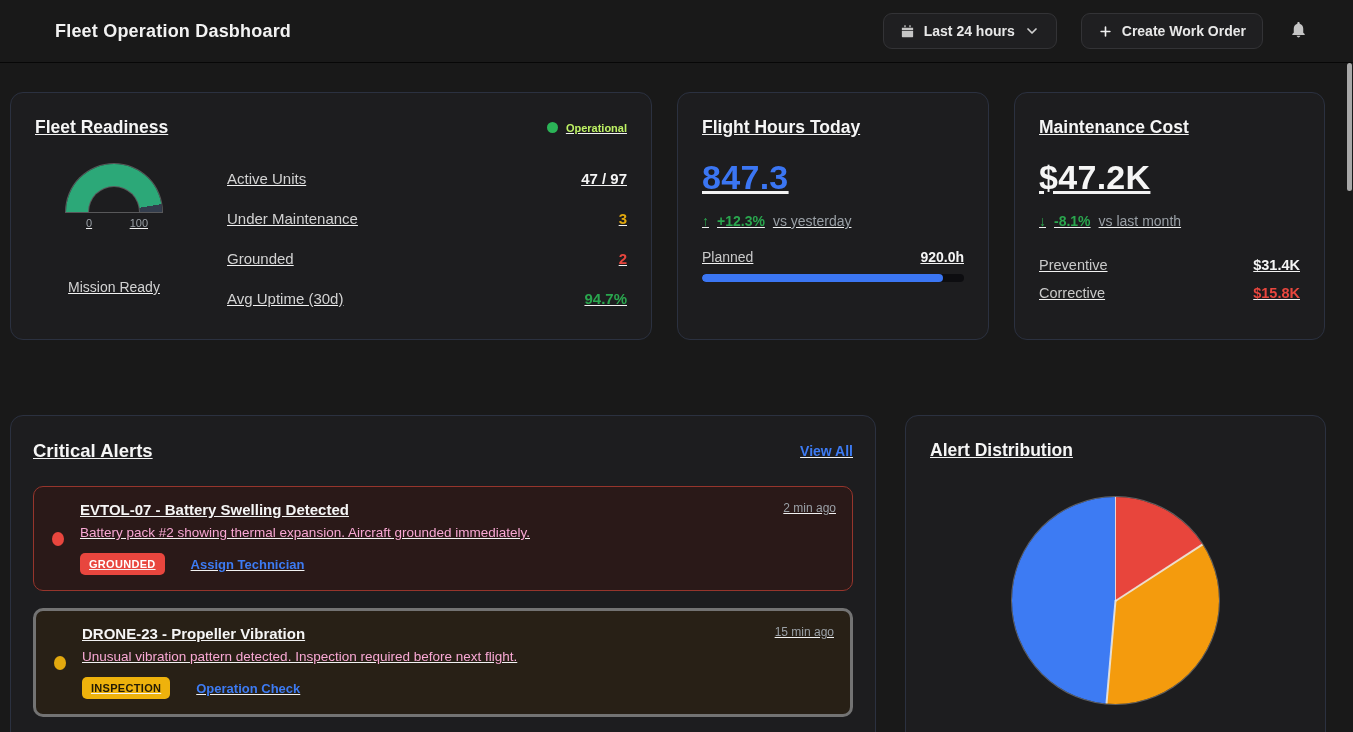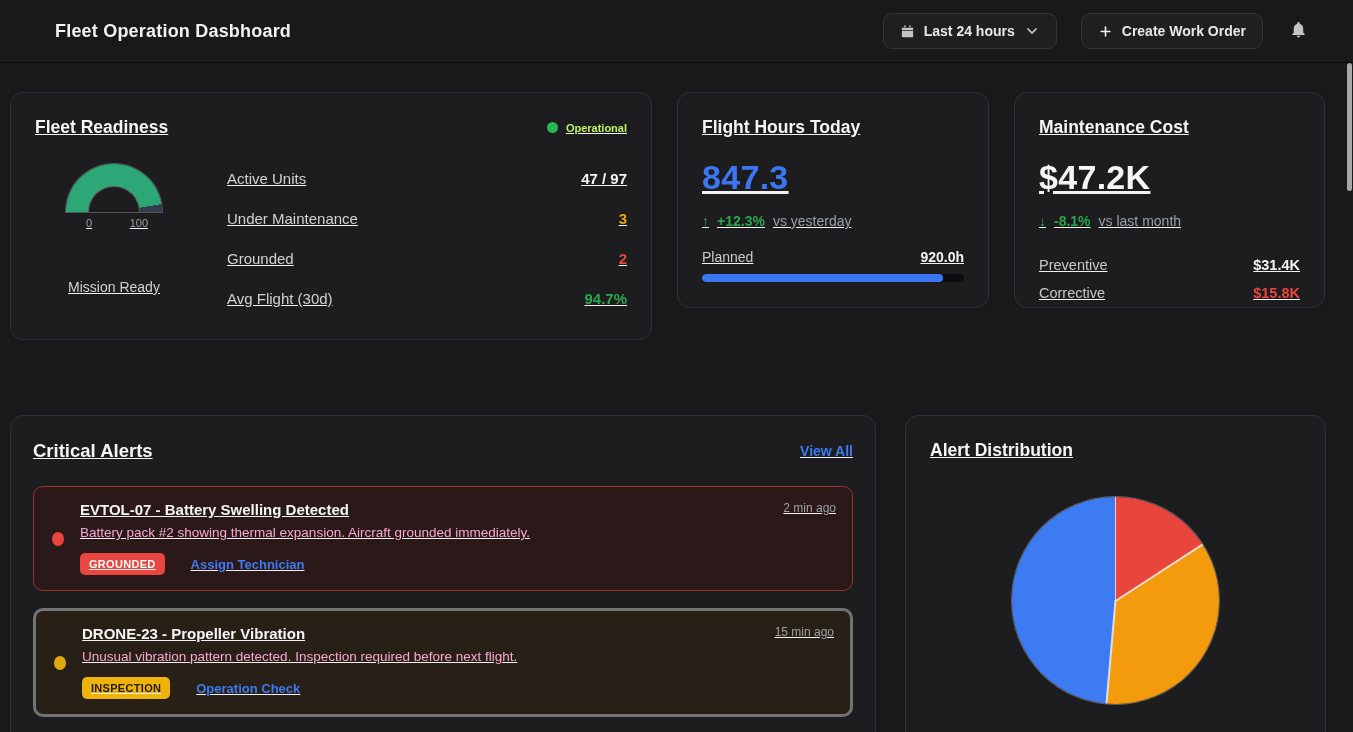--- a/index.html
+++ b/index.html
@@ -64,21 +64,21 @@
   .gauge-caption { margin-top:50px; font-size:14px; color:#d2d2d2; }
   .stats-col { flex:1; margin-left:34px; margin-top:-6px; }
   .stat-row { display:flex; justify-content:space-between; align-items:center; height:40px; }
   .stat-label { font-size:15px; color:#d2d2d2; }
   .stat-value { font-size:15px; font-weight:700; }
   .val-white { color:#f5f5f5; }
   .val-amber { color:#e2a80e; }
   .val-red   { color:#e8463e; }
   .val-green { color:#2aa64e; }
   
-  .kpi-card { height:216px; }
+  .kpi-card { height:248px; }
   .big-number { font-size:34px; font-weight:800; margin-top:20px; letter-spacing:.3px; }
   .blue-text { color:#3b76f3; }
   .delta-row { display:flex; align-items:center; gap:8px; margin-top:16px; font-size:14px; }
   .delta-green { color:#2aa64e; font-weight:700; }
   .delta-ctx { color:#9aa0a6; }
   .plan-row { display:flex; justify-content:space-between; margin-top:20px; font-size:14px; }
   .plan-label { color:#c9c9c9; }
   .plan-value { color:#f5f5f5; font-weight:700; }
   .progress-track { margin-top:9px; height:8px; border-radius:5px; background:#0d0d10; overflow:hidden; }
   .progress-fill { height:100%; border-radius:5px; background:#3b76f3; }
@@ -192,21 +192,21 @@
         </div>
         <div class="stat-row">
           <span class="stat-label">Under Maintenance</span>
           <span class="stat-value val-amber">3</span>
         </div>
         <div class="stat-row">
           <span class="stat-label">Grounded</span>
           <span class="stat-value val-red">2</span>
         </div>
         <div class="stat-row">
-          <span class="stat-label">Avg Flight (30d)</span>
+          <span class="stat-label">Avg Uptime (30d)</span>
           <span class="stat-value val-green">94.7%</span>
         </div>
       </div>
     </div>
   </div>
 
   <div class="card kpi-card">
     <div class="card-title">Flight Hours Today</div>
     <div class="big-number blue-text">847.3</div>
     <div class="delta-row">

